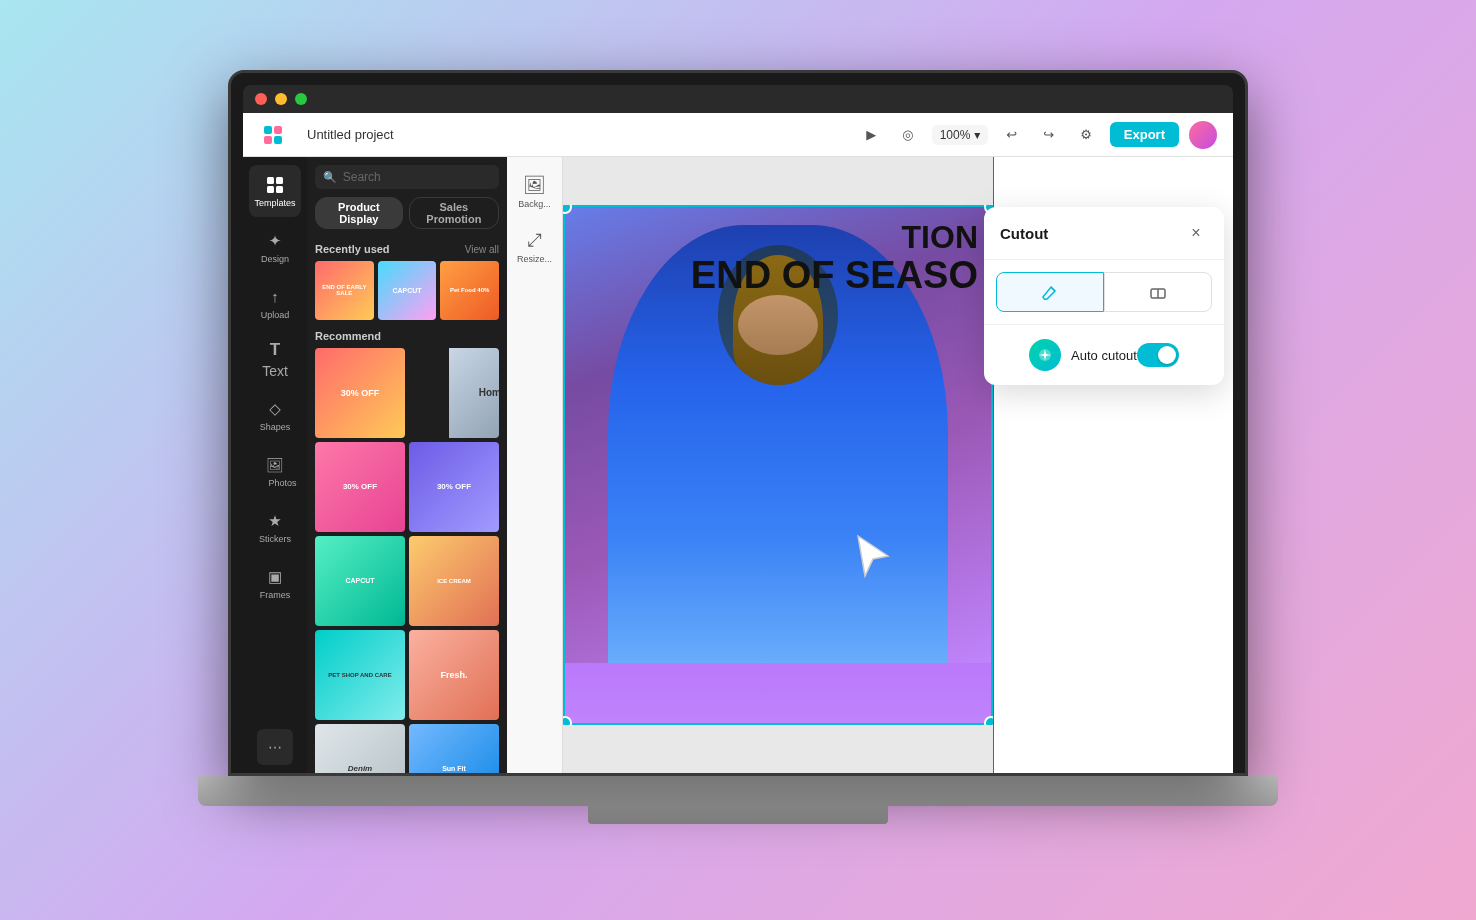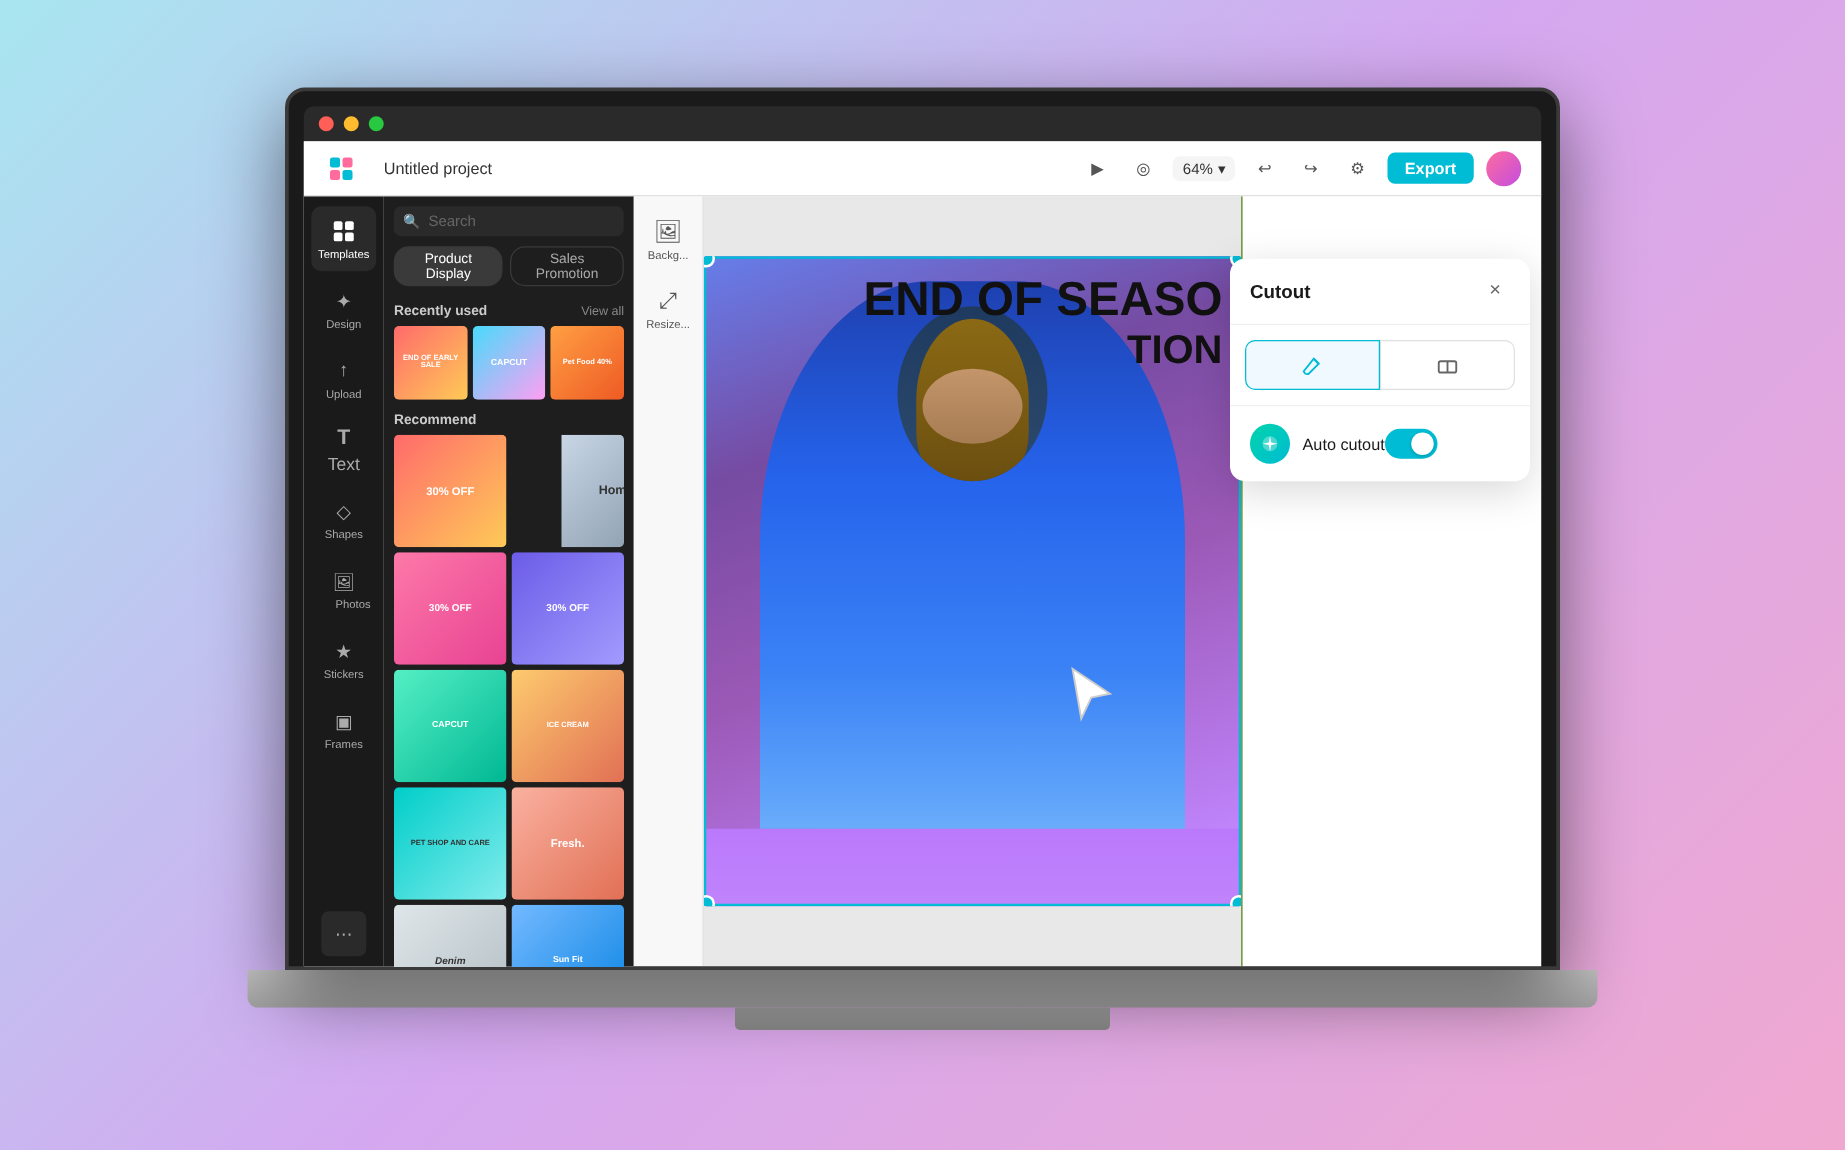--- a/index.html
+++ b/index.html
@@ -226,20 +226,21 @@
       padding: 0 8px 8px;
     }
     .filter-tab {
       font-size: 11px;
       padding: 3px 8px;
       border-radius: 12px;
       border: 1px solid #3a3a3a;
       color: #aaa;
       cursor: pointer;
       background: none;
+      font-weight: bold;
     }
     .filter-tab.active {
       background: #3a3a3a;
       color: #fff;
       border-color: #3a3a3a;
     }
     .panel-section {
       padding: 6px 8px 4px;
       flex-shrink: 0;
     }
@@ -431,21 +432,21 @@
       justify-content: center;
       font-size: 16px;
       color: #555;
     }
     .cutout-tool-btn:first-child { border-radius: 8px 0 0 8px; }
     .cutout-tool-btn:last-child { border-radius: 0 8px 8px 0; }
     .cutout-tool-btn.active { background: #f0f9ff; border-color: #00bcd4; color: #00bcd4; }
     .auto-cutout-row {
       display: flex;
       align-items: center;
-      justify-content: flex-start;
+      justify-content: center;
       padding: 14px 16px;
     }
     .auto-cutout-left {
       display: flex;
       align-items: center;
       gap: 10px;
     }
     .auto-cutout-icon {
       width: 32px;
       height: 32px;
@@ -515,21 +516,21 @@
             <rect x="12" y="2" width="8" height="8" rx="2" fill="#ff6b9d"></rect>
             <rect x="2" y="12" width="8" height="8" rx="2" fill="#ff6b9d"></rect>
             <rect x="12" y="12" width="8" height="8" rx="2" fill="#00bcd4"></rect>
           </svg>
         </div>
         <div class="header-project-name">Untitled project</div>
         <div class="header-controls">
           <button class="header-btn">▶</button>
           <button class="header-btn">◎</button>
           <div class="zoom-control">
-            <span>64%</span>
+            <span>100%</span>
             <span>▾</span>
           </div>
           <button class="header-btn">↩</button>
           <button class="header-btn">↪</button>
           <button class="header-btn">⚙</button>
           <button class="export-btn">Export</button>
           <div class="avatar"></div>
         </div>
       </div>
 
@@ -669,22 +670,22 @@
 
                 <div style="width:340px;height:520px;background:linear-gradient(180deg,#1e40af 0%,#2563eb 30%,#3b82f6 60%,#60a5fa 80%,#93c5fd 100%);border-radius:40% 40% 0 0;margin-top:20px;position:relative;">
                   <div style="position:absolute;top:20px;left:50%;transform:translateX(-50%);width:120px;height:140px;background:linear-gradient(180deg,#1e3a5f 0%,#2d4a6f 100%);border-radius:50%;overflow:hidden;">
                     <div style="position:absolute;top:10px;left:15px;right:15px;bottom:0;background:linear-gradient(180deg,#8b6914 0%,#6b4f10 100%);border-radius:50% 50% 30% 30%;"></div>
                     <div style="position:absolute;top:50px;left:20px;right:20px;height:60px;background:linear-gradient(180deg,#c4956a 0%,#a67c52 100%);border-radius:50%;"></div>
                   </div>
                 </div>
               </div>
 
               <div style="position:absolute;top:15px;right:15px;font-size:38px;font-weight:900;color:#111;line-height:1.1;text-align:right;">
+                <div style="font-size:32px;">TION</div>
                 <div>END OF SEASO</div>
-                <div style="font-size:32px;">TION</div>
               </div>
 
 
               <div class="selection-overlay">
                 <div class="handle handle-tl"></div>
                 <div class="handle handle-tr"></div>
                 <div class="handle handle-bl"></div>
                 <div class="handle handle-br"></div>
               </div>
             </div>

